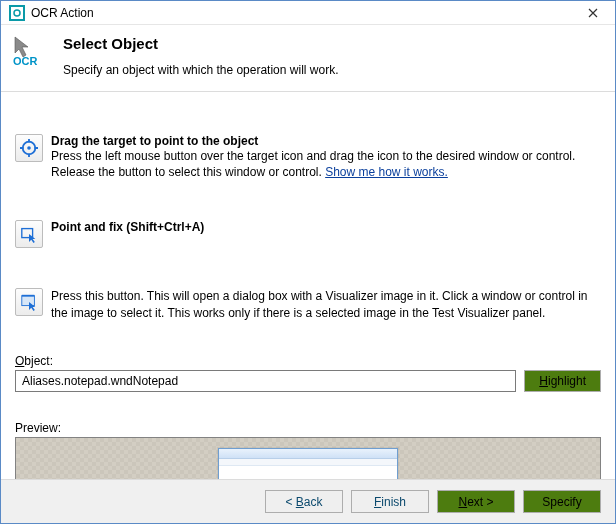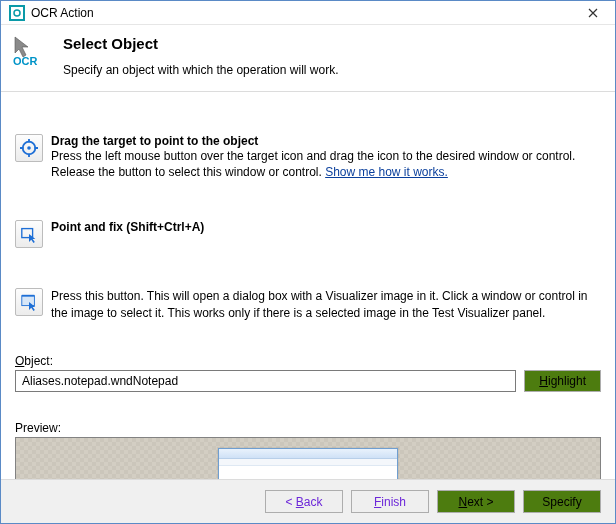--- a/index.html
+++ b/index.html
@@ -93,21 +93,21 @@
     border: 1px solid #adadad;
     background: #4d7c0f;
     padding: 0 14px;
     height: 22px;
     min-width: 74px;
     font: inherit;
     text-align: center;
     cursor: default;
   }
   .btn:disabled, .btn.disabled {
-    color: #6d28d9;
+    color: #0c4a6e;
     background: #efefef;
   }
 
   .preview-box {
     flex: 1;
     border: 1px solid #828282;
     background: repeating-conic-gradient(#cbc6bb 0% 25%, #d3cec3 0% 50%) 0 0/8px 8px;
     position: relative;
     overflow: hidden;
     display: flex; align-items: center; justify-content: center;

